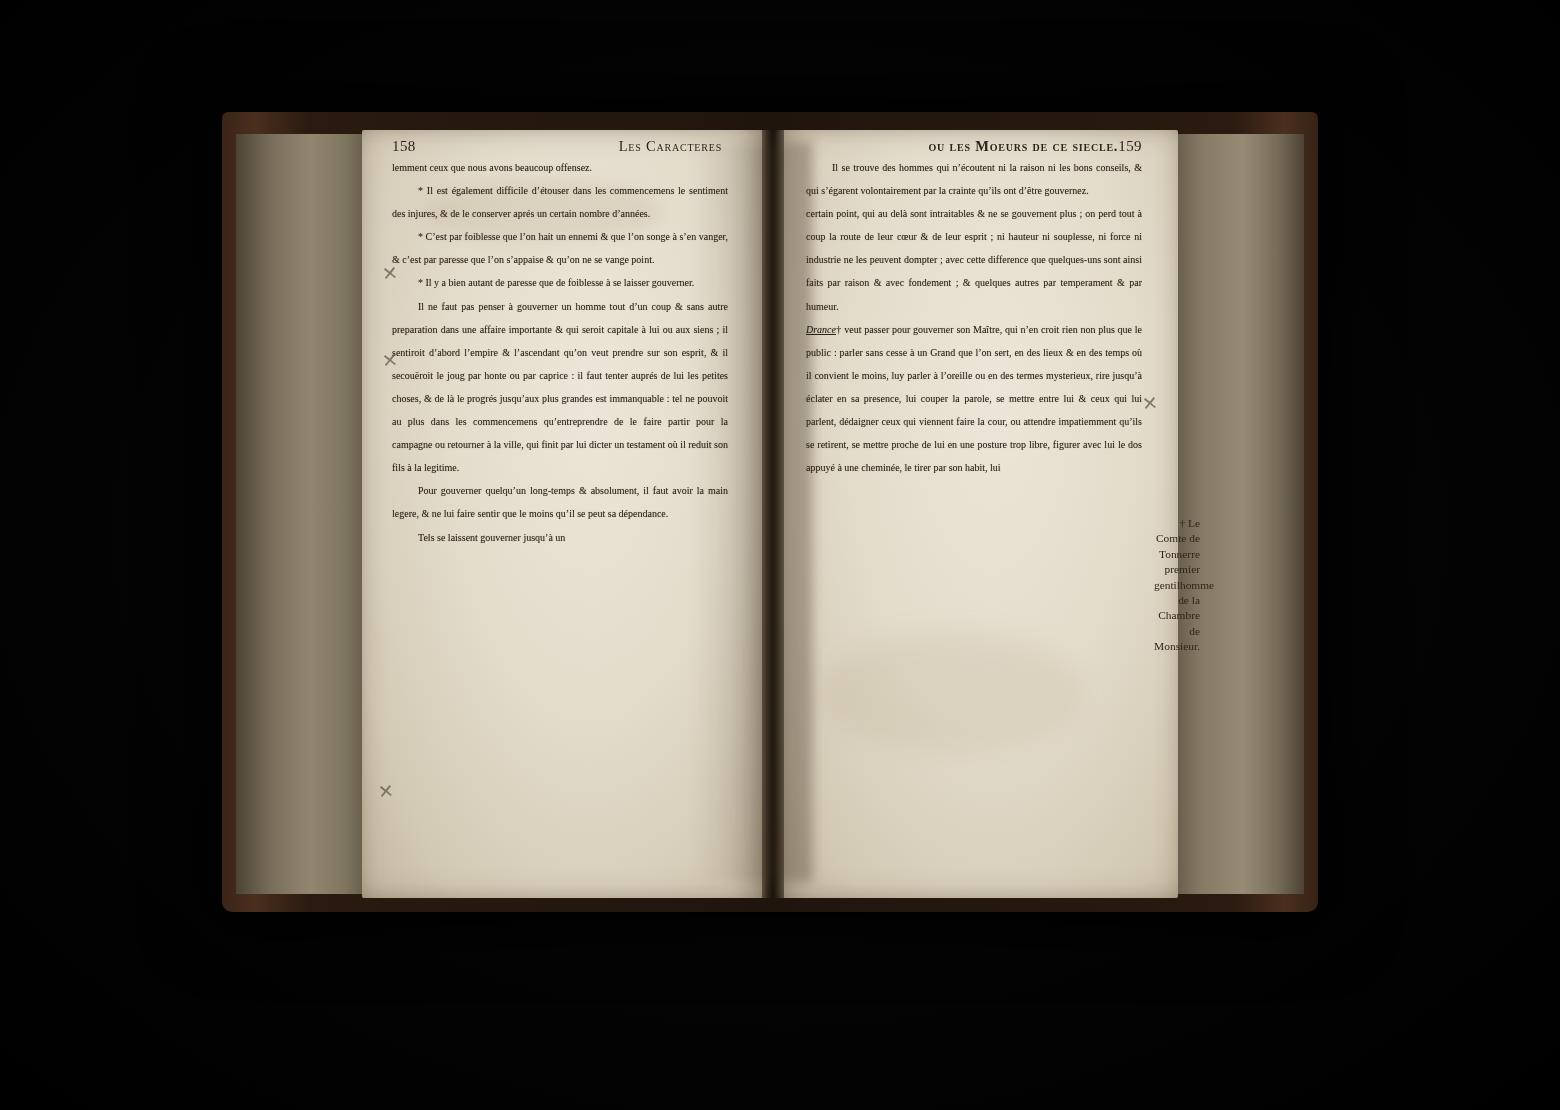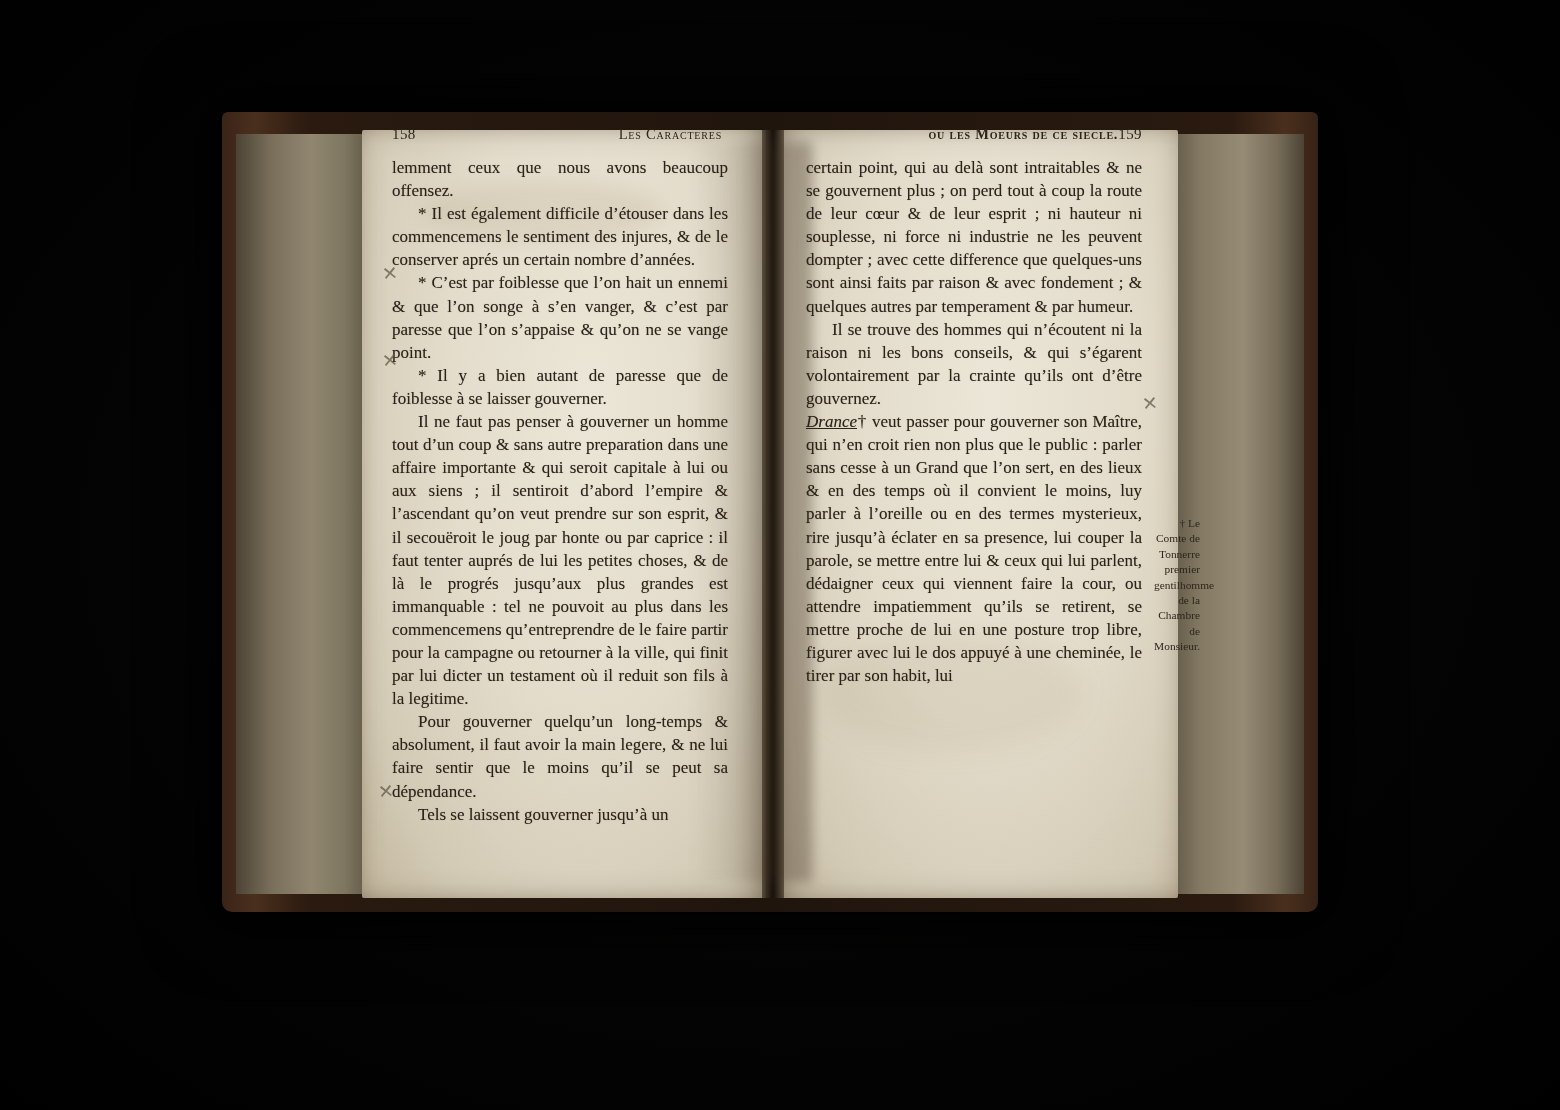--- a/index.html
+++ b/index.html
@@ -73,21 +73,21 @@
     width: 22px; height: 768px;
     background: linear-gradient(90deg, rgba(40,28,16,0.55) 0%, rgba(20,13,6,0.92) 45%, rgba(20,13,6,0.92) 55%, rgba(40,28,16,0.55) 100%);
   }
 
   
   .page-text {
     position: absolute;
     top: 44px;
     width: 336px;
     color: #2b2219;
-    font-size: 17px;
+    font-size: 10px;
     line-height: 23.1px;
     text-align: justify;
     font-family: "Liberation Serif", serif;
     text-shadow: 0 0 1px rgba(60,45,30,0.35);
   }
   .page-text.left  { left: 170px; }
   .page-text.right { left: 584px; }
 
   .running-head {
     position: absolute;
@@ -97,20 +97,21 @@
     letter-spacing: 0.4px;
     color: #2d241a;
     display: flex;
     align-items: baseline;
   }
   .running-head.left  { left: 170px; }
   .running-head.right { left: 584px; }
   .running-head .folio {
     font-size: 15px;
     font-family: "Liberation Serif", serif;
+    margin-top: 12px;
   }
   .running-head .title {
     flex: 1;
     text-align: right;
     font-variant: small-caps;
     font-size: 14.5px;
     letter-spacing: 0.8px;
   }
   .running-head.left .title { padding-right: 6px; }
   .running-head.right .title { padding-left: 4px; font-weight: bold; }
@@ -186,22 +187,22 @@
       <p class="para">Pour gouverner quelqu’un long-temps &amp; absolument, il faut avoir la main legere, &amp; ne lui faire sentir que le moins qu’il se peut sa dépendance.</p>
       <p class="para">Tels se laissent gouverner jusqu’à un</p>
     </div>
 
     <div class="running-head right">
       <span class="title">ou les Moeurs de ce siecle.</span>
       <span class="folio">159</span>
     </div>
 
     <div class="page-text right">
+      <p class="para">Il se trouve des hommes qui n’écoutent ni la raison ni les bons conseils, &amp; qui s’égarent volontairement par la crainte qu’ils ont d’être gouvernez.</p>
       <p class="para noindent">certain point, qui au delà sont intraitables &amp; ne se gouvernent plus ; on perd tout à coup la route de leur cœur &amp; de leur esprit ; ni hauteur ni souplesse, ni force ni industrie ne les peuvent dompter ; avec cette difference que quelques-uns sont ainsi faits par raison &amp; avec fondement ; &amp; quelques autres par temperament &amp; par humeur.</p>
-      <p class="para">Il se trouve des hommes qui n’écoutent ni la raison ni les bons conseils, &amp; qui s’égarent volontairement par la crainte qu’ils ont d’être gouvernez.</p>
       <p class="para noindent">
         <span class="italic">Drance</span><span>†</span><span> veut passer pour gouverner son Maître, qui n’en croit rien non plus que le public : parler sans cesse à un Grand que l’on sert, en des lieux &amp; en des temps où il convient le moins, luy parler à l’oreille ou en des termes mysterieux, rire jusqu’à éclater en sa presence, lui couper la parole, se mettre entre lui &amp; ceux qui lui parlent, dédaigner ceux qui viennent faire la cour, ou attendre impatiemment qu’ils se retirent, se mettre proche de lui en une posture trop libre, figurer avec lui le dos appuyé à une cheminée, le tirer par son habit, lui</span>
       </p>
     </div>
 
     <div class="marginal">† Le Comte de Tonnerre premier gentilhomme de la Chambre de Monsieur.</div>
 
     <div class="xmark" style="left:160px; top:150px;">✕</div>
     <div class="xmark" style="left:160px; top:237px;">✕</div>
     <div class="xmark" style="left:156px; top:668px;">✕</div>

